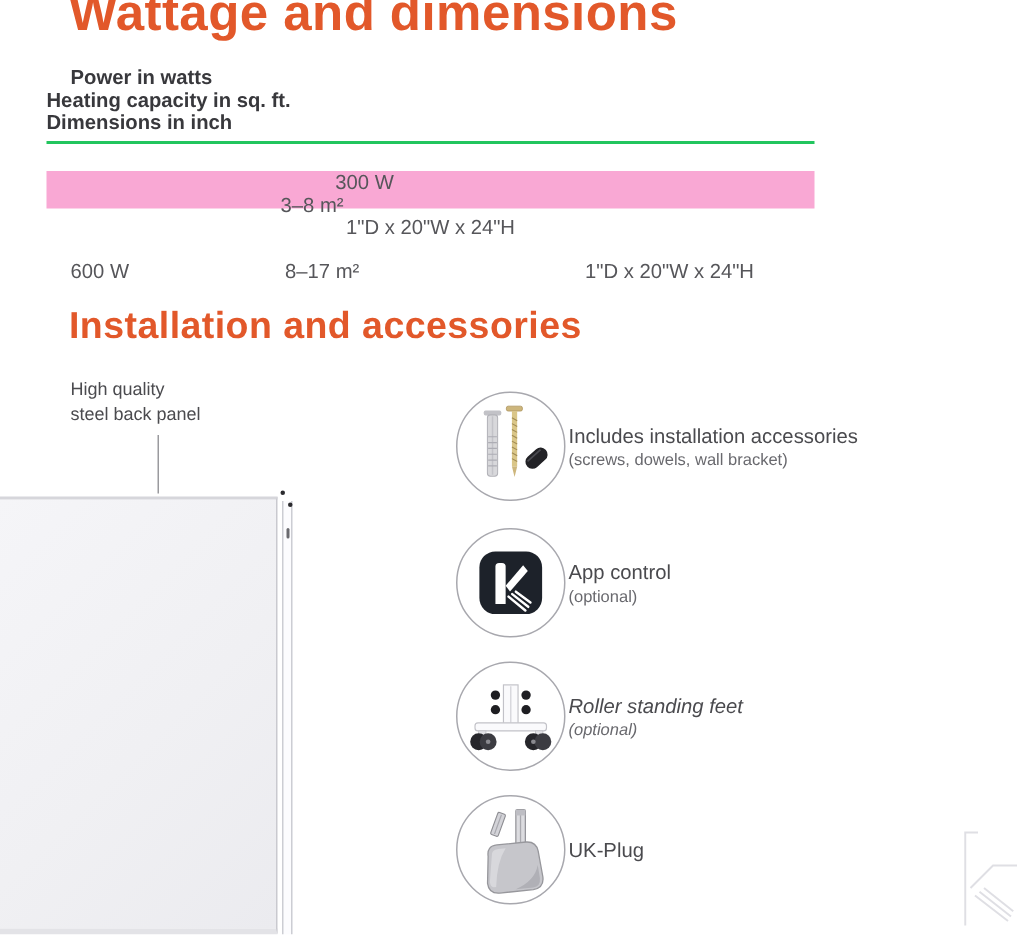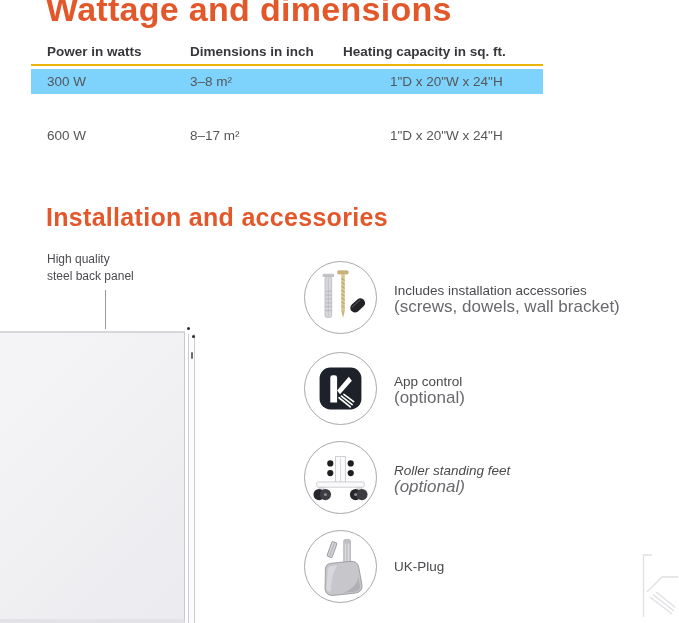--- a/index.html
+++ b/index.html
@@ -12,24 +12,24 @@
   .heading{
     position:absolute;left:46px;
     color:#E2582A;font-weight:700;letter-spacing:.3px;
     white-space:nowrap;
   }
   #heading-wattage{top:-10px;font-size:34px;}
   #heading-install{top:203px;font-size:25px;}
 
   
   .spec-table{position:absolute;left:31px;top:44px;width:512px;}
-  .t-head{display:flex;border-bottom:2px solid #eab308;padding-bottom:5px;}
+  .t-head{display:flex;border-bottom:2px solid #22c55e;padding-bottom:5px;flex-direction:column;}
   .t-head .c{font-size:13.5px;font-weight:700;color:#38383c;}
   .t-row{display:flex;align-items:center;height:25px;font-size:13.5px;color:#56565a;margin-top:29px;}
-  .t-row.shade{background:#7dd3fc;margin-top:3px;}
+  .t-row.shade{background:#f9a8d4;margin-top:18px;flex-direction:column;}
   .c1{width:159px;padding-left:16px;box-sizing:border-box;}
   .c2{width:200px;}
   .c3{flex:1;}
 
   
   .panel-callout{position:absolute;left:47px;top:251px;font-size:12px;line-height:16.5px;color:#4b4b4f;}
   .pointer-line{position:absolute;left:105px;top:290px;width:1px;height:39px;background:#9a9a9e;}
 
   
   .panel{
@@ -41,46 +41,46 @@
   .panel-strip{
     position:absolute;left:188px;top:334px;width:5px;height:289px;
     background:#fcfcfe;border-left:1px solid #cccdd3;border-right:1px solid #cccdd3;
   }
   .dot{position:absolute;width:3px;height:3px;border-radius:50%;background:#2b2b2e;}
   #panel-dot-1{left:187px;top:327px;}
   #panel-dot-2{left:192px;top:335px;}
   .panel-mark{position:absolute;left:191px;top:352px;width:2px;height:7px;border-radius:2px;background:#6a6a6f;}
 
   
-  .acc-row{position:absolute;left:304px;display:flex;align-items:center;gap:17px;height:73px;}
+  .acc-row{position:absolute;left:304px;display:flex;align-items:center;gap:2px;height:73px;}
   #acc-row-1{top:261px;}
   #acc-row-2{top:352px;}
   #acc-row-3{top:441px;font-style:italic;}
   #acc-row-4{top:530px;}
   .acc-circle{
     width:73px;height:73px;border-radius:50%;border:1px solid #a8a8ae;background:#fff;
     display:flex;align-items:center;justify-content:center;flex:0 0 auto;box-sizing:border-box;
   }
   .acc-text .title{font-size:13.5px;color:#4a4a4e;line-height:17px;}
-  .acc-text .note{font-size:17px;color:#69696e;line-height:14px;margin-top:1px;}
+  .acc-text .note{font-size:11px;color:#69696e;line-height:14px;margin-top:1px;}
   .acc-text .note:empty{display:none;}
 
   
   .watermark{position:absolute;left:641px;top:551px;}
 </style>
 </head>
 <body>
 
 <div class="heading" id="heading-wattage">Wattage and dimensions</div>
 
 <div class="spec-table">
   <div class="t-head">
     <div class="c c1">Power in watts</div>
+    <div class="c c2">Heating capacity in sq. ft.</div>
     <div class="c c3">Dimensions in inch</div>
-    <div class="c c2">Heating capacity in sq. ft.</div>
   </div>
   <div class="t-row shade">
     <div class="c1">300 W</div>
     <div class="c2">3–8 m²</div>
     <div class="c3">1"D x 20"W x 24"H</div>
   </div>
   <div class="t-row">
     <div class="c1">600 W</div>
     <div class="c2">8–17 m²</div>
     <div class="c3">1"D x 20"W x 24"H</div>

